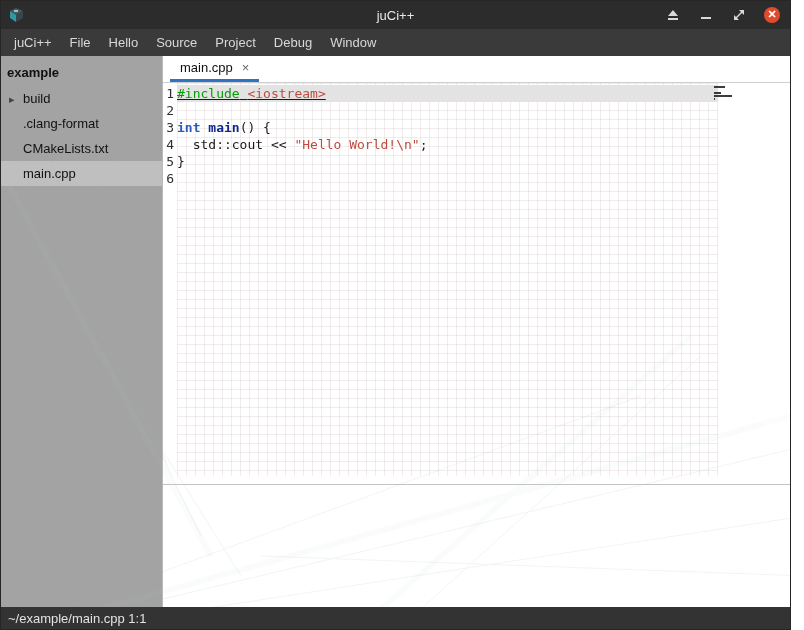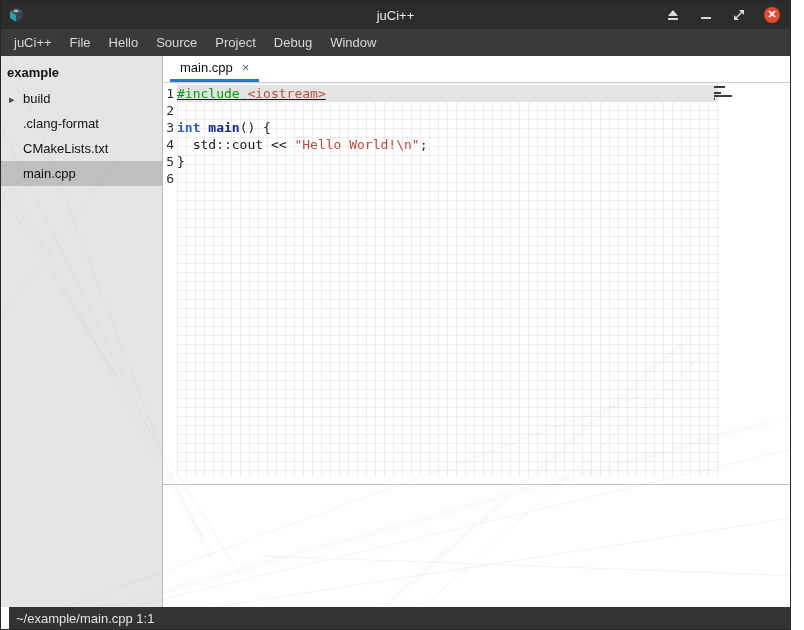--- a/index.html
+++ b/index.html
@@ -22,21 +22,21 @@
 
   
   .menubar { height:27px; background:var(--menubar_bg); display:flex; align-items:stretch; padding-left:4px; flex:0 0 27px; }
   .menu-item { color:#d8d8d8; font-size:13px; padding:0 9px; display:flex; align-items:center; }
 
   
   .content { flex:1; display:flex; position:relative; background:#fff; overflow:hidden; }
   .texture { position:absolute; inset:0; pointer-events:none; z-index:5; }
 
   
-  .sidebar { width:162px; flex:0 0 162px; border-right:1px solid #b9b9b9; background:#e5e5e5; font-size:13px; color:#111; padding-top:4px; }
+  .sidebar { width:162px; flex:0 0 162px; border-right:1px solid #b9b9b9; background:#a3a3a3; font-size:13px; color:#111; padding-top:4px; }
   .tree-root { font-weight:bold; padding:5px 0 6px 6px; font-size:13px; }
   .tree-item { height:25px; display:flex; align-items:center; position:relative; }
   .tree-item .arrow { position:absolute; left:8px; top:50%; transform:translateY(-50%); font-size:11px; color:#444; }
   .tree-item .lbl { padding-left:22px; }
   .tree-item.selected { background:var(--selection_bg); }
 
   
   .editor-pane { flex:1; display:flex; flex-direction:column; position:relative; background:#fff; }
   .tabbar { height:27px; flex:0 0 27px; border-bottom:1px solid #cfcfcf; display:flex; align-items:stretch; padding-left:7px; }
   .tab { display:flex; align-items:center; gap:9px; padding:0 10px; font-size:13px; color:#111; border-bottom:3px solid var(--accent); }
@@ -59,21 +59,21 @@
   .tk-str { color:var(--syntax_string); }
   .tk-bd { font-weight:normal; }
   .tk-pl { color:#1a1a1a; }
   .minimap { position:absolute; top:3px; right:56px; width:20px; z-index:2; }
   .mm-bar { height:2px; margin-bottom:1px; background:#3c3c3c; }
 
   .h-divider { height:1px; flex:0 0 1px; background:#c4c4c4; }
   .bottom-panel { flex:1; background:#fff; }
 
   
-  .statusbar { height:22px; flex:0 0 22px; background:var(--statusbar_bg); color:#e2e2e2; font-size:13px; display:flex; align-items:center; padding-left:7px;margin-left:8px; }
+  .statusbar { height:22px; flex:0 0 22px; background:var(--statusbar_bg); color:#e2e2e2; font-size:13px; display:flex; align-items:center; padding-left:7px; }
 </style>
 </head>
 <body>
 
 <div class="window">
 
   <div class="titlebar">
     <div class="app-icon">
       <svg width="17" height="16" viewBox="0 0 17 16">
         <polygon points="2,4 8,1 15,4 8,8" fill="#4d565c"></polygon>

